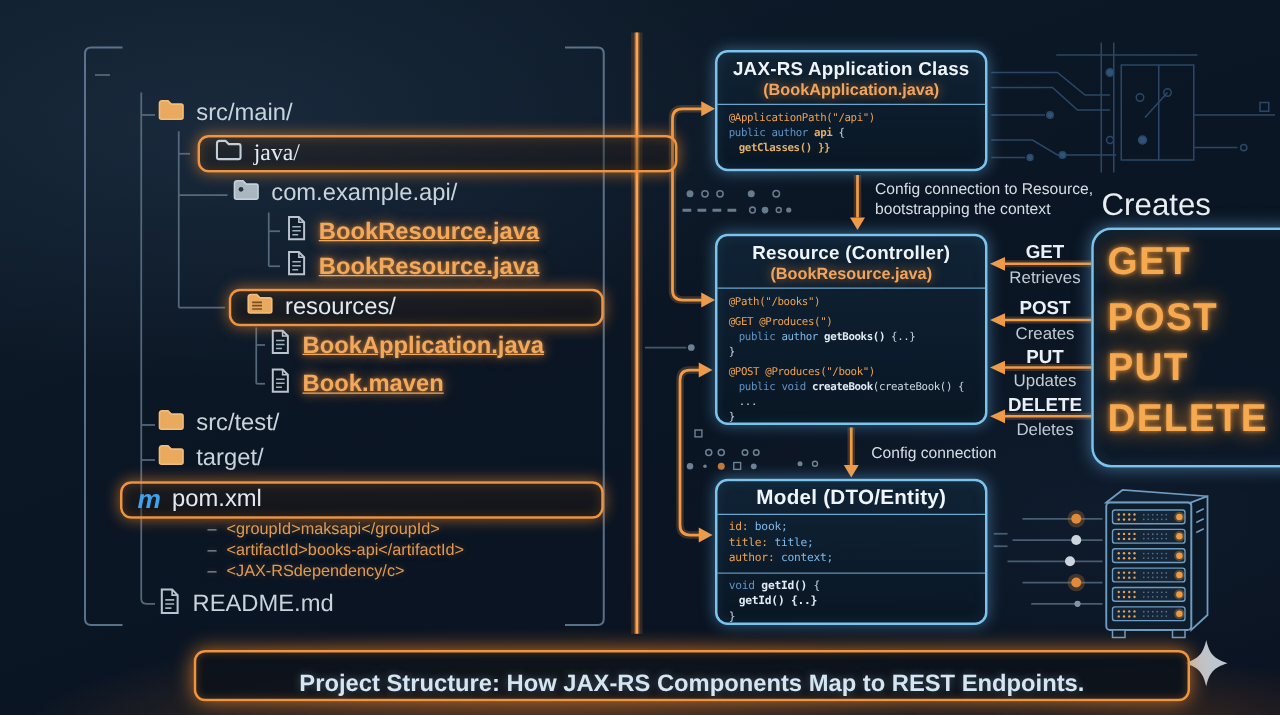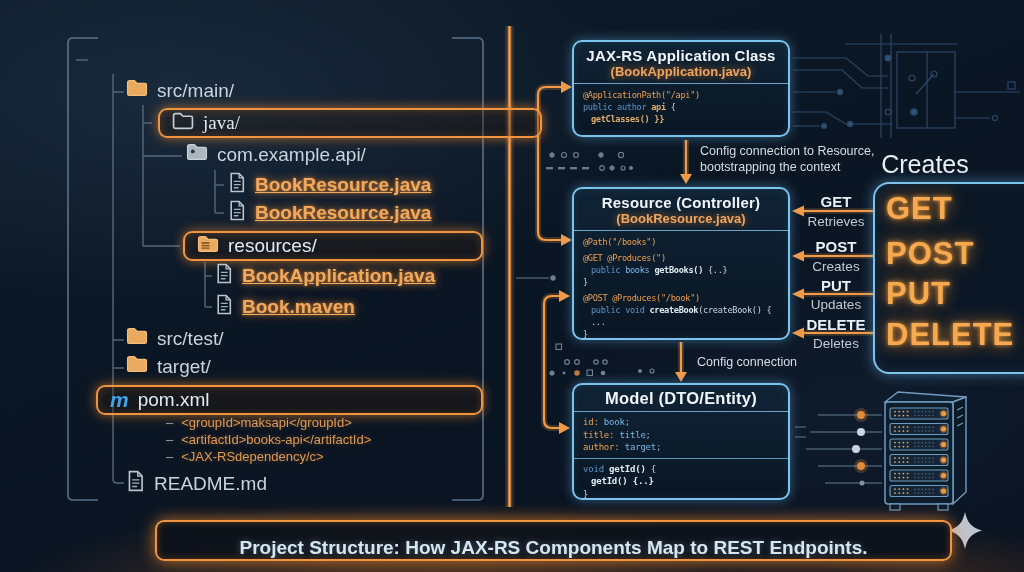--- a/index.html
+++ b/index.html
@@ -527,42 +527,42 @@
 
   <div class="bluebox" style="left:572px;top:187px;width:218px;height:153px;">
     <div class="bb-head">
       <div class="bb-title">Resource (Controller)</div>
       <div class="bb-sub">(BookResource.java)</div>
     </div>
     <div class="bb-code">
       <div><span class="k-or">@Path("/books")</span></div>
       <div class="gap"></div>
       <div><span class="k-or">@GET @Produces(")</span></div>
-      <div class="ind"><span class="k-bl">public </span><span class="k-bbl">books </span><span class="k-wh">getBooks()</span><span class="k-lt"> {..}</span></div>
+      <div class="ind"><span class="k-bl">public </span><span class="k-bbl">author </span><span class="k-wh">getBooks()</span><span class="k-lt"> {..}</span></div>
       <div><span class="k-lt">}</span></div>
       <div class="gap"></div>
       <div><span class="k-or">@POST @Produces("/book")</span></div>
       <div class="ind"><span class="k-bl">public </span><span class="k-bl">void </span><span class="k-wh">createBook</span><span class="k-lt">(createBook() {</span></div>
       <div class="ind"><span class="k-lt">...</span></div>
       <div><span class="k-lt">}</span></div>
     </div>
   </div>
 
   <div class="conn-note" style="left:697px;top:354px;">
     <div>Config connection</div>
   </div>
 
   <div class="bluebox" style="left:572px;top:383px;width:218px;height:117px;">
     <div class="bb-head" style="padding:4px 6px 3px;">
       <div class="bb-title big">Model (DTO/Entity)</div>
     </div>
     <div class="bb-sec mid">
       <div><span class="k-or">id:</span><span class="k-bbl"> book;</span></div>
       <div><span class="k-or">title:</span><span class="k-bbl"> title;</span></div>
-      <div><span class="k-or">author:</span><span class="k-bbl"> target;</span></div>
+      <div><span class="k-or">author:</span><span class="k-bbl"> context;</span></div>
     </div>
     <div class="bb-sec">
       <div><span class="k-bl">void </span><span class="k-wh">getId()</span><span class="k-lt"> {</span></div>
       <div class="ind"><span class="k-wh">getId() {..}</span></div>
       <div><span class="k-lt">}</span></div>
     </div>
   </div>
 
   <div class="request-label" style="left:855px;top:150px;">Creates</div>
   <div class="reqbox"></div>

